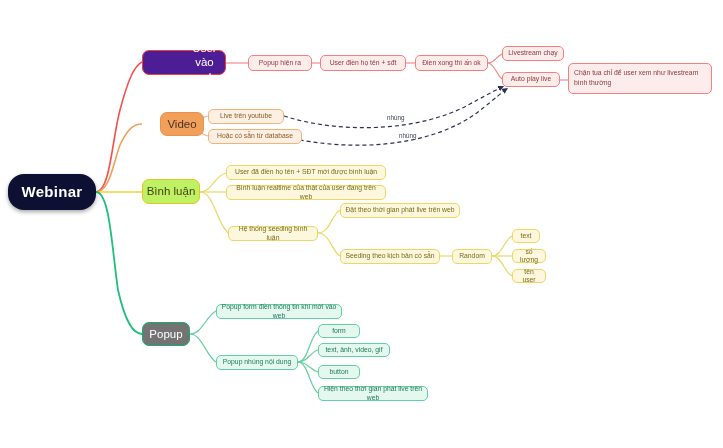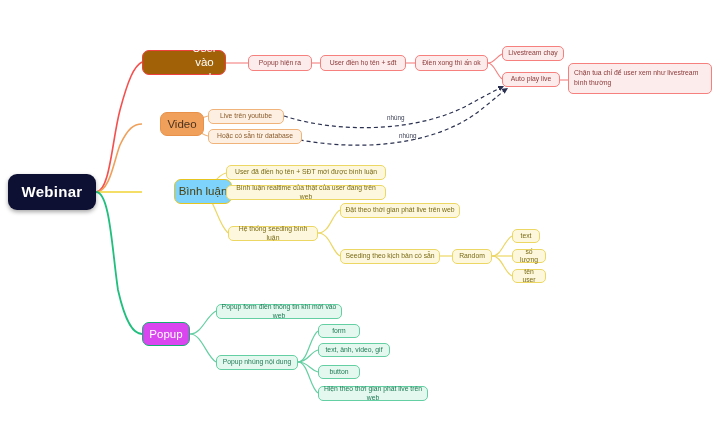--- a/index.html
+++ b/index.html
@@ -10,24 +10,24 @@
   .node{position:absolute;box-sizing:border-box;display:flex;align-items:center;
         justify-content:center;text-align:center;border-radius:7px;
         white-space:pre-wrap;line-height:1.25;}
 
   
   .root{background:#0d1033;color:#ffffff;font-weight:bold;font-size:15px;
         border-radius:9px;box-shadow:0 2px 4px rgba(0,0,0,.35);letter-spacing:.3px;}
 
   
   .trunk{font-size:11.5px;color:#3b3b3b;border-radius:7px;}
-  .trunk.red{background:#a16207;border:1.4px solid #f0403e;color:#ffffff;padding-left:41px;}
+  .trunk.red{background:#4c1d95;border:1.4px solid #f0403e;color:#ffffff;padding-left:41px;}
   .trunk.orange{background:#f0a05a;border:1.4px solid #e8914a;color:#4a3320;}
-  .trunk.yellow{background:#7dd3fc;border:1.4px solid #e6c520;color:#4a4010;margin-left:32px;}
-  .trunk.green{background:#d946ef;border:1.4px solid #14ae70;color:#ffffff;}
+  .trunk.yellow{background:#bef264;border:1.4px solid #e6c520;color:#4a4010;}
+  .trunk.green{background:#737373;border:1.4px solid #14ae70;color:#ffffff;}
 
   
   .leaf{font-size:6.8px;border-width:1px;border-style:solid;border-radius:5px;
         padding:2px 4px;}
   .leaf.red{background:#fdecec;border-color:#f5807e;color:#8a3b3a;}
   .leaf.orange{background:#fdf0e3;border-color:#f0b37a;color:#8a5a2a;}
   .leaf.yellow{background:#fdf8dd;border-color:#ecd764;color:#7a6a16;}
   .leaf.green{background:#e4f8ef;border-color:#64cfa2;color:#1f7a56;}
 
   .leaf.wrapbox{text-align:left;justify-content:flex-start;align-items:flex-start;
@@ -77,21 +77,21 @@
     <path d="M492,256 C502,256 504,272 512,276" fill="none" stroke="#ecd764" stroke-width="1.2"></path>
 
     <path d="M190,334 C202,334 206,316 216,311" fill="none" stroke="#64cfa2" stroke-width="1.2"></path>
     <path d="M190,334 C202,334 206,356 216,362" fill="none" stroke="#64cfa2" stroke-width="1.2"></path>
     <path d="M298,362 C308,362 310,336 318,331" fill="none" stroke="#64cfa2" stroke-width="1.2"></path>
     <path d="M298,362 C308,362 310,352 318,350" fill="none" stroke="#64cfa2" stroke-width="1.2"></path>
     <path d="M298,362 C308,362 310,370 318,372" fill="none" stroke="#64cfa2" stroke-width="1.2"></path>
     <path d="M298,362 C308,362 310,388 318,393" fill="none" stroke="#64cfa2" stroke-width="1.2"></path>
   </svg>
 
-  <div class="node root" style="left:8px;top:174px;width:88px;height:36px;">Webinar</div>
+  <div class="node root" style="left:8px;top:174px;width:88px;height:36px;border-radius:16px;">Webinar</div>
 
   <div class="node trunk red" style="left:142px;top:50px;width:84px;height:25px;">User vào web</div>
   <div class="node leaf red" style="left:248px;top:55px;width:64px;height:16px;">Popup hiện ra</div>
   <div class="node leaf red" style="left:320px;top:55px;width:86px;height:16px;">User điền họ tên + sđt</div>
   <div class="node leaf red" style="left:415px;top:55px;width:73px;height:16px;">Điền xong thì ấn ok</div>
   <div class="node leaf red" style="left:502px;top:46px;width:62px;height:15px;">Livestream chạy</div>
   <div class="node leaf red" style="left:502px;top:72px;width:58px;height:15px;">Auto play live</div>
   <div class="node leaf red wrapbox" style="left:568px;top:63px;width:144px;height:31px;">Chặn tua chỉ để user xem như livestream bình thường</div>
 
   <div class="node trunk orange" style="left:160px;top:112px;width:44px;height:24px;">Video</div>

